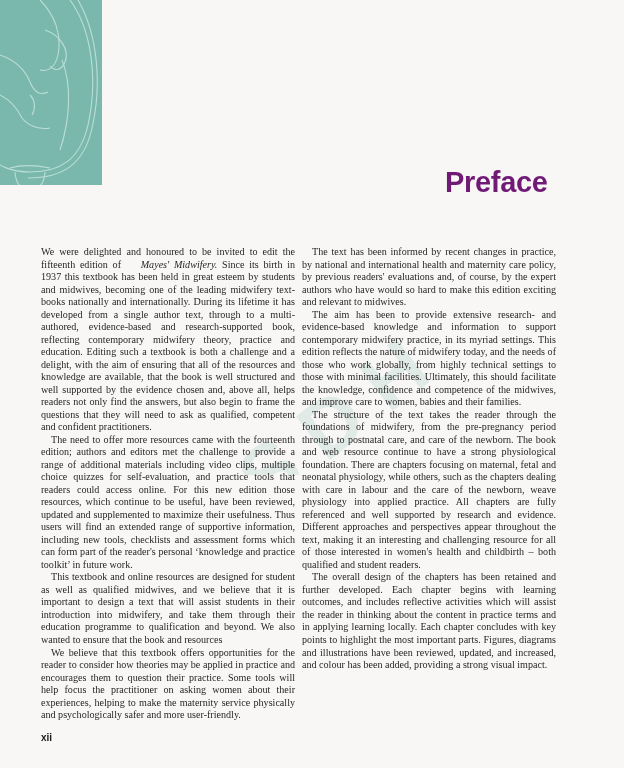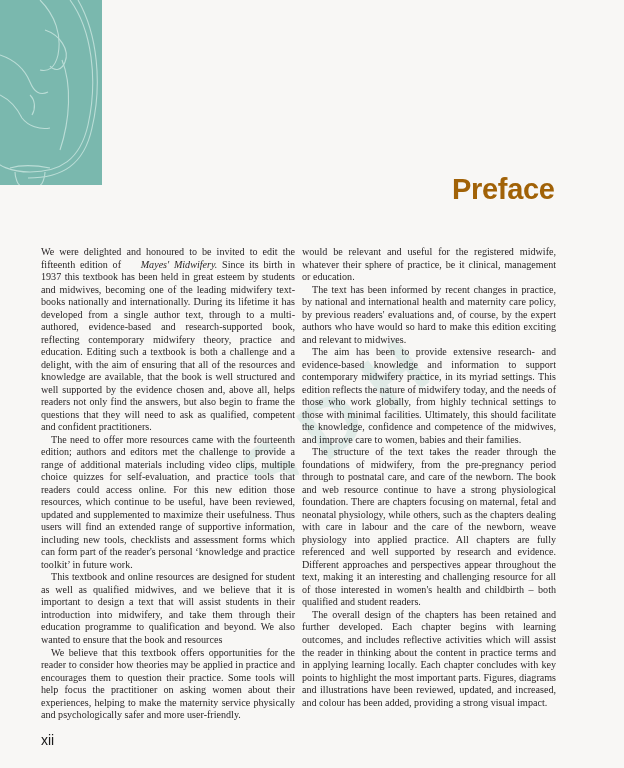--- a/index.html
+++ b/index.html
@@ -15,43 +15,43 @@
       width: 102px; height: 185px;
       background: #7ab8ae;
       overflow: hidden;
     }
     .corner-art svg { position: absolute; left: 0; top: 0; }
     .title {
       position: absolute; left: 435px; top: 156px;
       font-family: "Liberation Sans", "DejaVu Sans", sans-serif;
       font-size: 29px; font-weight: bold;
       letter-spacing: -0.3px;
-      color: #a16207;
-      margin: 17px;
+      color: #701a75;
+      margin: 10px;
     }
     .watermark {
       position: absolute; left: 175px; top: 255px;
       width: 260px; height: 220px;
       pointer-events: none; opacity: 0.18;
     }
     .col {
       position: absolute; top: 246px;
       width: 254px;
       font-size: 10.1px; line-height: 12.52px;
       text-align: justify; hyphens: manual;
     }
     .col.left { left: 41px; }
     .col.right { left: 302px; }
     .col p { margin: 0; text-indent: 10px; }
     .col p.first { text-indent: 0; }
     .col em { font-style: italic; margin-left: 15px; }
     .page-number {
       position: absolute; left: 41px; top: 732px;
       font-family: "Liberation Sans", "DejaVu Sans", sans-serif;
-      font-size: 14px; font-weight: normal; color: #1a1a1a;
+      font-size: 10px; font-weight: bold; color: #1a1a1a;
     }
   </style>
 </head>
 <body>
 
 <div class="corner-art">
   <svg width="102" height="185" viewBox="0 0 102 185">
     <g fill="none" stroke="#c7e4de" stroke-width="1.1" opacity="0.85">
       <path d="M70,0 C92,30 98,80 88,125 C80,160 60,172 30,172 C10,172 -2,165 -5,160"></path>
       <path d="M78,0 C98,35 102,85 92,128 C84,165 62,178 28,178"></path>
@@ -75,20 +75,19 @@
 </svg>
 
 <div class="col left">
   <p class="first"><span>We were delighted and honoured to be invited to edit the fifteenth edition of </span><em>Mayes' Midwifery.</em><span> Since its birth in 1937 this textbook has been held in great esteem by students and midwives, becoming one of the leading midwifery text­books nationally and internationally. During its lifetime it has developed from a single author text, through to a multi­authored, evidence-based and research-supported book, reflecting contemporary midwifery theory, practice and education. Editing such a textbook is both a challenge and a delight, with the aim of ensuring that all of the resources and knowledge are available, that the book is well structured and well supported by the evidence chosen and, above all, helps readers not only find the answers, but also begin to frame the questions that they will need to ask as qualified, competent and confident practitioners.</span></p>
   <p>The need to offer more resources came with the four­teenth edition; authors and editors met the challenge to provide a range of additional materials including video clips, multiple choice quizzes for self-evaluation, and practice tools that readers could access online. For this new edition those resources, which continue to be useful, have been reviewed, updated and supplemented to maximize their usefulness. Thus users will find an extended range of supportive information, including new tools, checklists and assessment forms which can form part of the reader's personal ‘knowledge and practice toolkit’ in future work.</p>
   <p>This textbook and online resources are designed for student as well as qualified midwives, and we believe that it is important to design a text that will assist students in their introduction into midwifery, and take them through their education programme to qualification and beyond. We also wanted to ensure that the book and resources</p>
   <p>We believe that this textbook offers opportunities for the reader to consider how theories may be applied in practice and encourages them to question their practice. Some tools will help focus the practitioner on asking women about their experiences, helping to make the maternity service physically and psychologically safer and more user-friendly.</p>
 </div>
 
 <div class="col right">
-  <p class="first">would be relevant and useful for the registered midwife, whatever their sphere of practice, be it clinical, manage­ment or education.</p>
   <p>The text has been informed by recent changes in prac­tice, by national and international health and maternity care policy, by previous readers' evaluations and, of course, by the expert authors who have would so hard to make this edition exciting and relevant to midwives.</p>
   <p>The aim has been to provide extensive research- and evidence-based knowledge and information to support contemporary midwifery practice, in its myriad settings. This edition reflects the nature of midwifery today, and the needs of those who work globally, from highly technical settings to those with minimal facilities. Ultimately, this should facilitate the knowledge, confidence and compe­tence of the midwives, and improve care to women, babies and their families.</p>
   <p>The structure of the text takes the reader through the foundations of midwifery, from the pre-pregnancy period through to postnatal care, and care of the newborn. The book and web resource continue to have a strong physio­logical foundation. There are chapters focusing on maternal, fetal and neonatal physiology, while others, such as the chapters dealing with care in labour and the care of the newborn, weave physiology into applied practice. All chap­ters are fully referenced and well supported by research and evidence. Different approaches and perspectives appear throughout the text, making it an interesting and challeng­ing resource for all of those interested in women's health and childbirth – both qualified and student readers.</p>
   <p>The overall design of the chapters has been retained and further developed. Each chapter begins with learning outcomes, and includes reflective activities which will assist the reader in thinking about the content in practice terms and in applying learning locally. Each chapter con­cludes with key points to highlight the most important parts. Figures, diagrams and illustrations have been reviewed, updated, and increased, and colour has been added, providing a strong visual impact.</p>
 </div>
 
 <div class="page-number">xii</div>
 
 </body></html>

